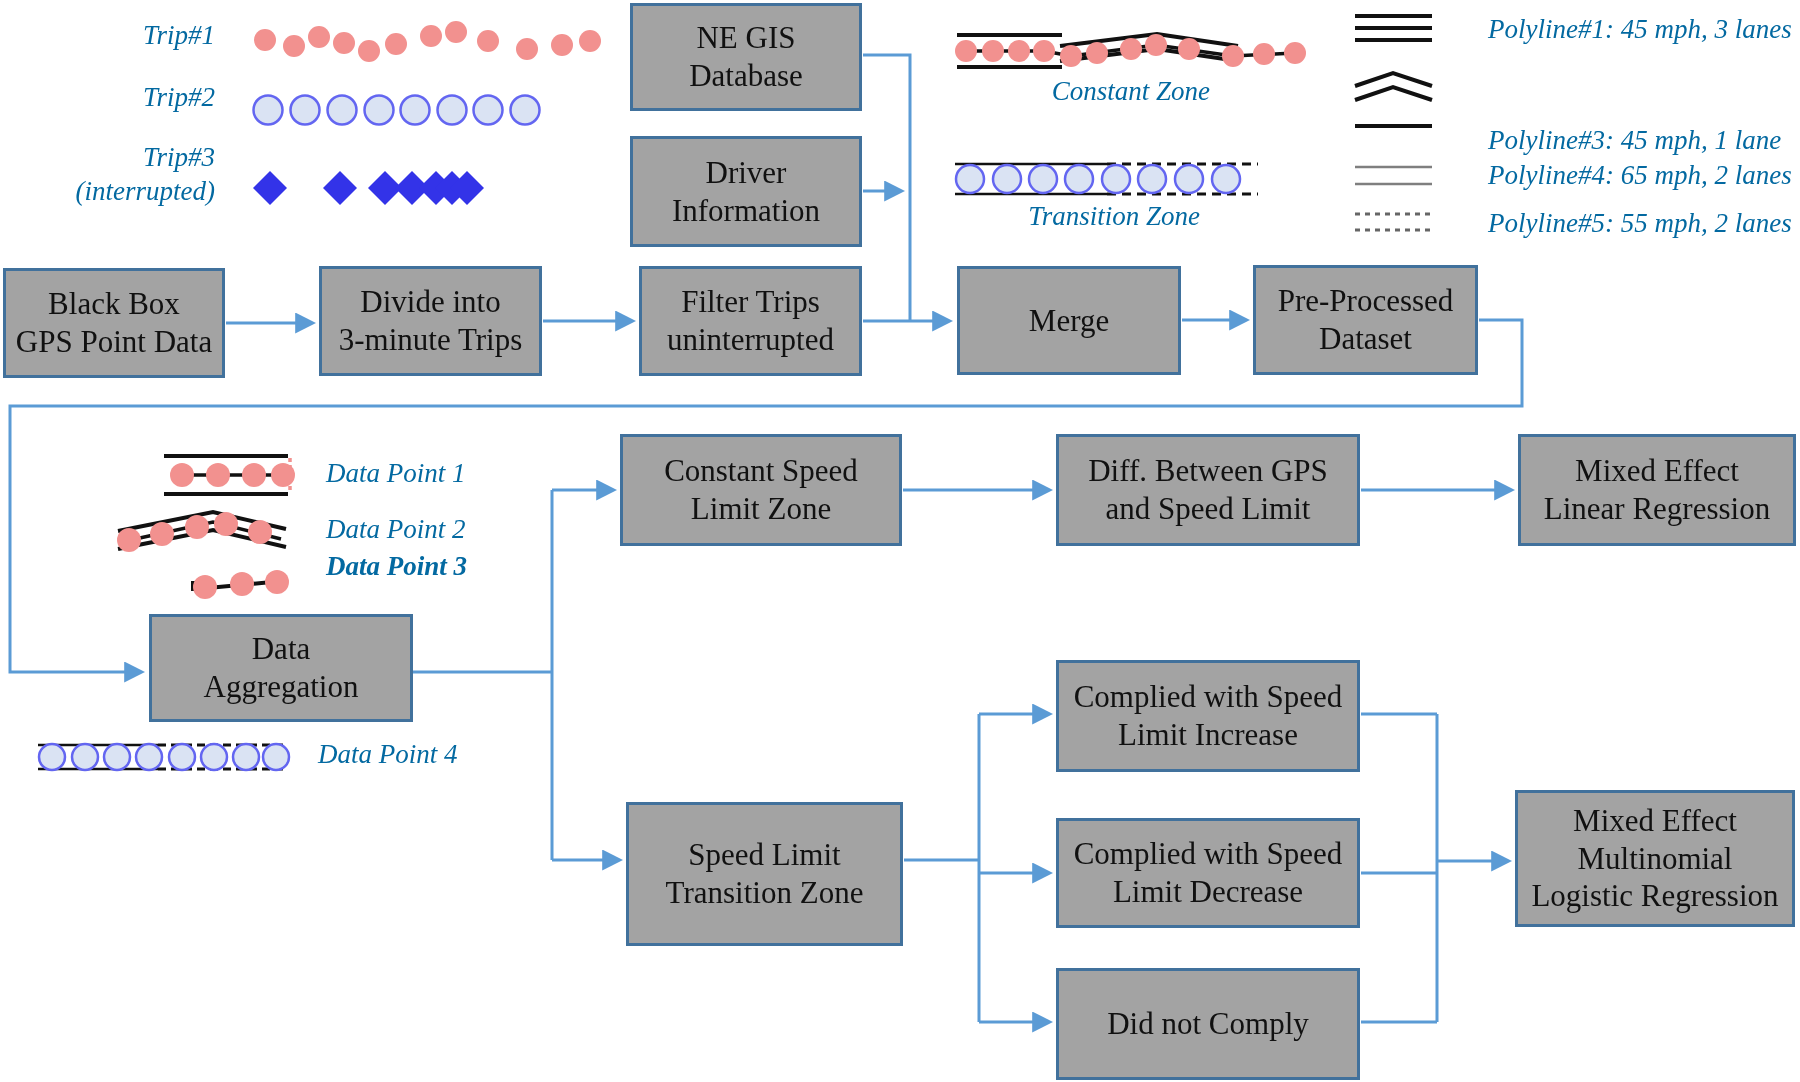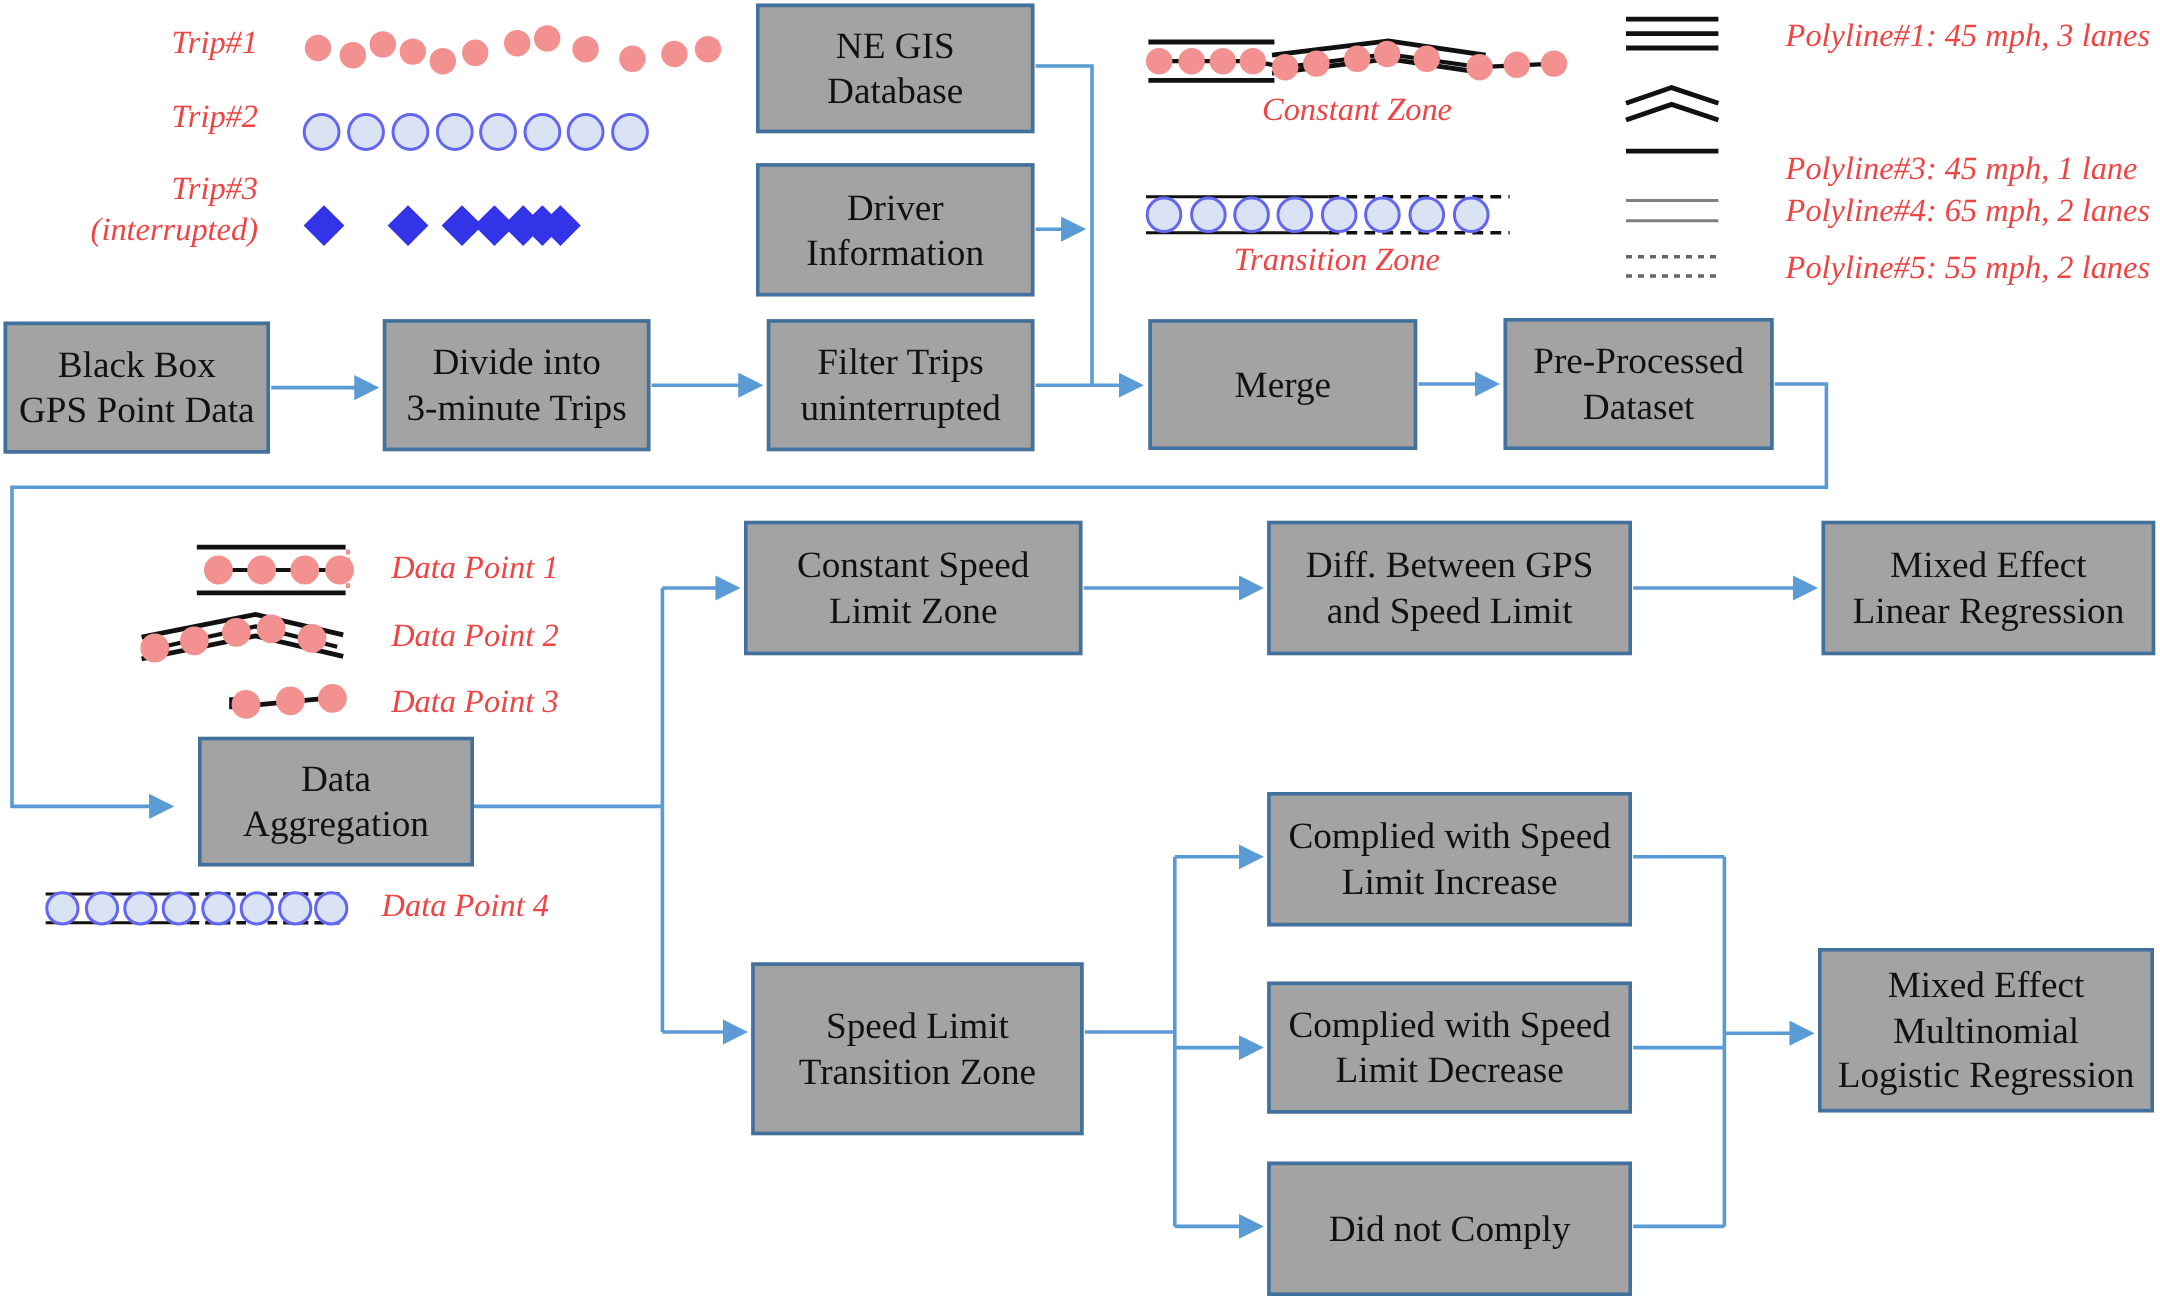--- a/index.html
+++ b/index.html
@@ -2,21 +2,21 @@
 <html><head>
 <meta charset="utf-8">
 <style>
   html,body{margin:0;padding:0;background:#ffffff;}
   #stage{position:relative;width:1800px;height:1082px;background:#fff;overflow:hidden;
          font-family:"Liberation Serif",serif;}
   #stage svg.layer{position:absolute;left:0;top:0;width:1800px;height:1082px;}
   .box{position:absolute;border:3px solid #41719c;background:#a3a3a3;display:flex;
        align-items:center;justify-content:center;text-align:center;
        font-size:31px;color:#111;line-height:1.22;white-space:pre-line;box-sizing:border-box;}
-  .lbl{position:absolute;font-style:italic;font-size:27px;color:#ef4444;line-height:34px;
+  .lbl{position:absolute;font-style:italic;font-size:27px;color:#0369a1;line-height:34px;
        white-space:pre-line;}
   .lbl.right{text-align:right;}
   .lbl.center{text-align:right;}
 </style>
 </head>
 <body>
 
 <div id="stage">
 
   <svg class="layer" viewBox="0 0 1800 1082">
@@ -212,21 +212,21 @@
 3-minute Trips</div>
   <div class="box" style="left:639px;top:266px;width:223px;height:110px;">Filter Trips
 uninterrupted</div>
   <div class="box" style="left:630px;top:3px;width:232px;height:108px;">NE GIS
 Database</div>
   <div class="box" style="left:630px;top:136px;width:232px;height:111px;">Driver
 Information</div>
   <div class="box" style="left:957px;top:266px;width:224px;height:109px;">Merge</div>
   <div class="box" style="left:1253px;top:265px;width:225px;height:110px;">Pre-Processed
 Dataset</div>
-  <div class="box" style="left:149px;top:614px;width:230px;height:108px;margin-left:16px;">Data
+  <div class="box" style="left:149px;top:614px;width:264px;height:108px;">Data
 Aggregation</div>
   <div class="box" style="left:620px;top:434px;width:282px;height:112px;">Constant Speed
 Limit Zone</div>
   <div class="box" style="left:1056px;top:434px;width:304px;height:112px;">Diff. Between GPS
 and Speed Limit</div>
   <div class="box" style="left:1518px;top:434px;width:278px;height:112px;">Mixed Effect
 Linear Regression</div>
   <div class="box" style="left:626px;top:802px;width:277px;height:144px;">Speed Limit
 Transition Zone</div>
   <div class="box" style="left:1056px;top:660px;width:304px;height:112px;">Complied with Speed
@@ -246,16 +246,16 @@
   <div class="lbl center" style="left:985px;top:74px;width:225px;">Constant Zone</div>
   <div class="lbl center" style="left:970px;top:199px;width:230px;">Transition Zone</div>
 
   <div class="lbl" style="left:1488px;top:12px;width:312px;">Polyline#1: 45 mph, 3 lanes</div>
   <div class="lbl" style="left:1488px;top:123px;width:312px;">Polyline#3: 45 mph, 1 lane</div>
   <div class="lbl" style="left:1488px;top:158px;width:312px;">Polyline#4: 65 mph, 2 lanes</div>
   <div class="lbl" style="left:1488px;top:206px;width:312px;">Polyline#5: 55 mph, 2 lanes</div>
 
   <div class="lbl" style="left:326px;top:456px;width:220px;">Data Point 1</div>
   <div class="lbl" style="left:326px;top:512px;width:220px;">Data Point 2</div>
-  <div class="lbl" style="left:326px;top:567px;width:220px;">Data Point 3</div>
+  <div class="lbl" style="left:326px;top:549px;width:220px;font-weight:bold;">Data Point 3</div>
   <div class="lbl" style="left:318px;top:737px;width:220px;">Data Point 4</div>
 
 </div>
 
 </body></html>

